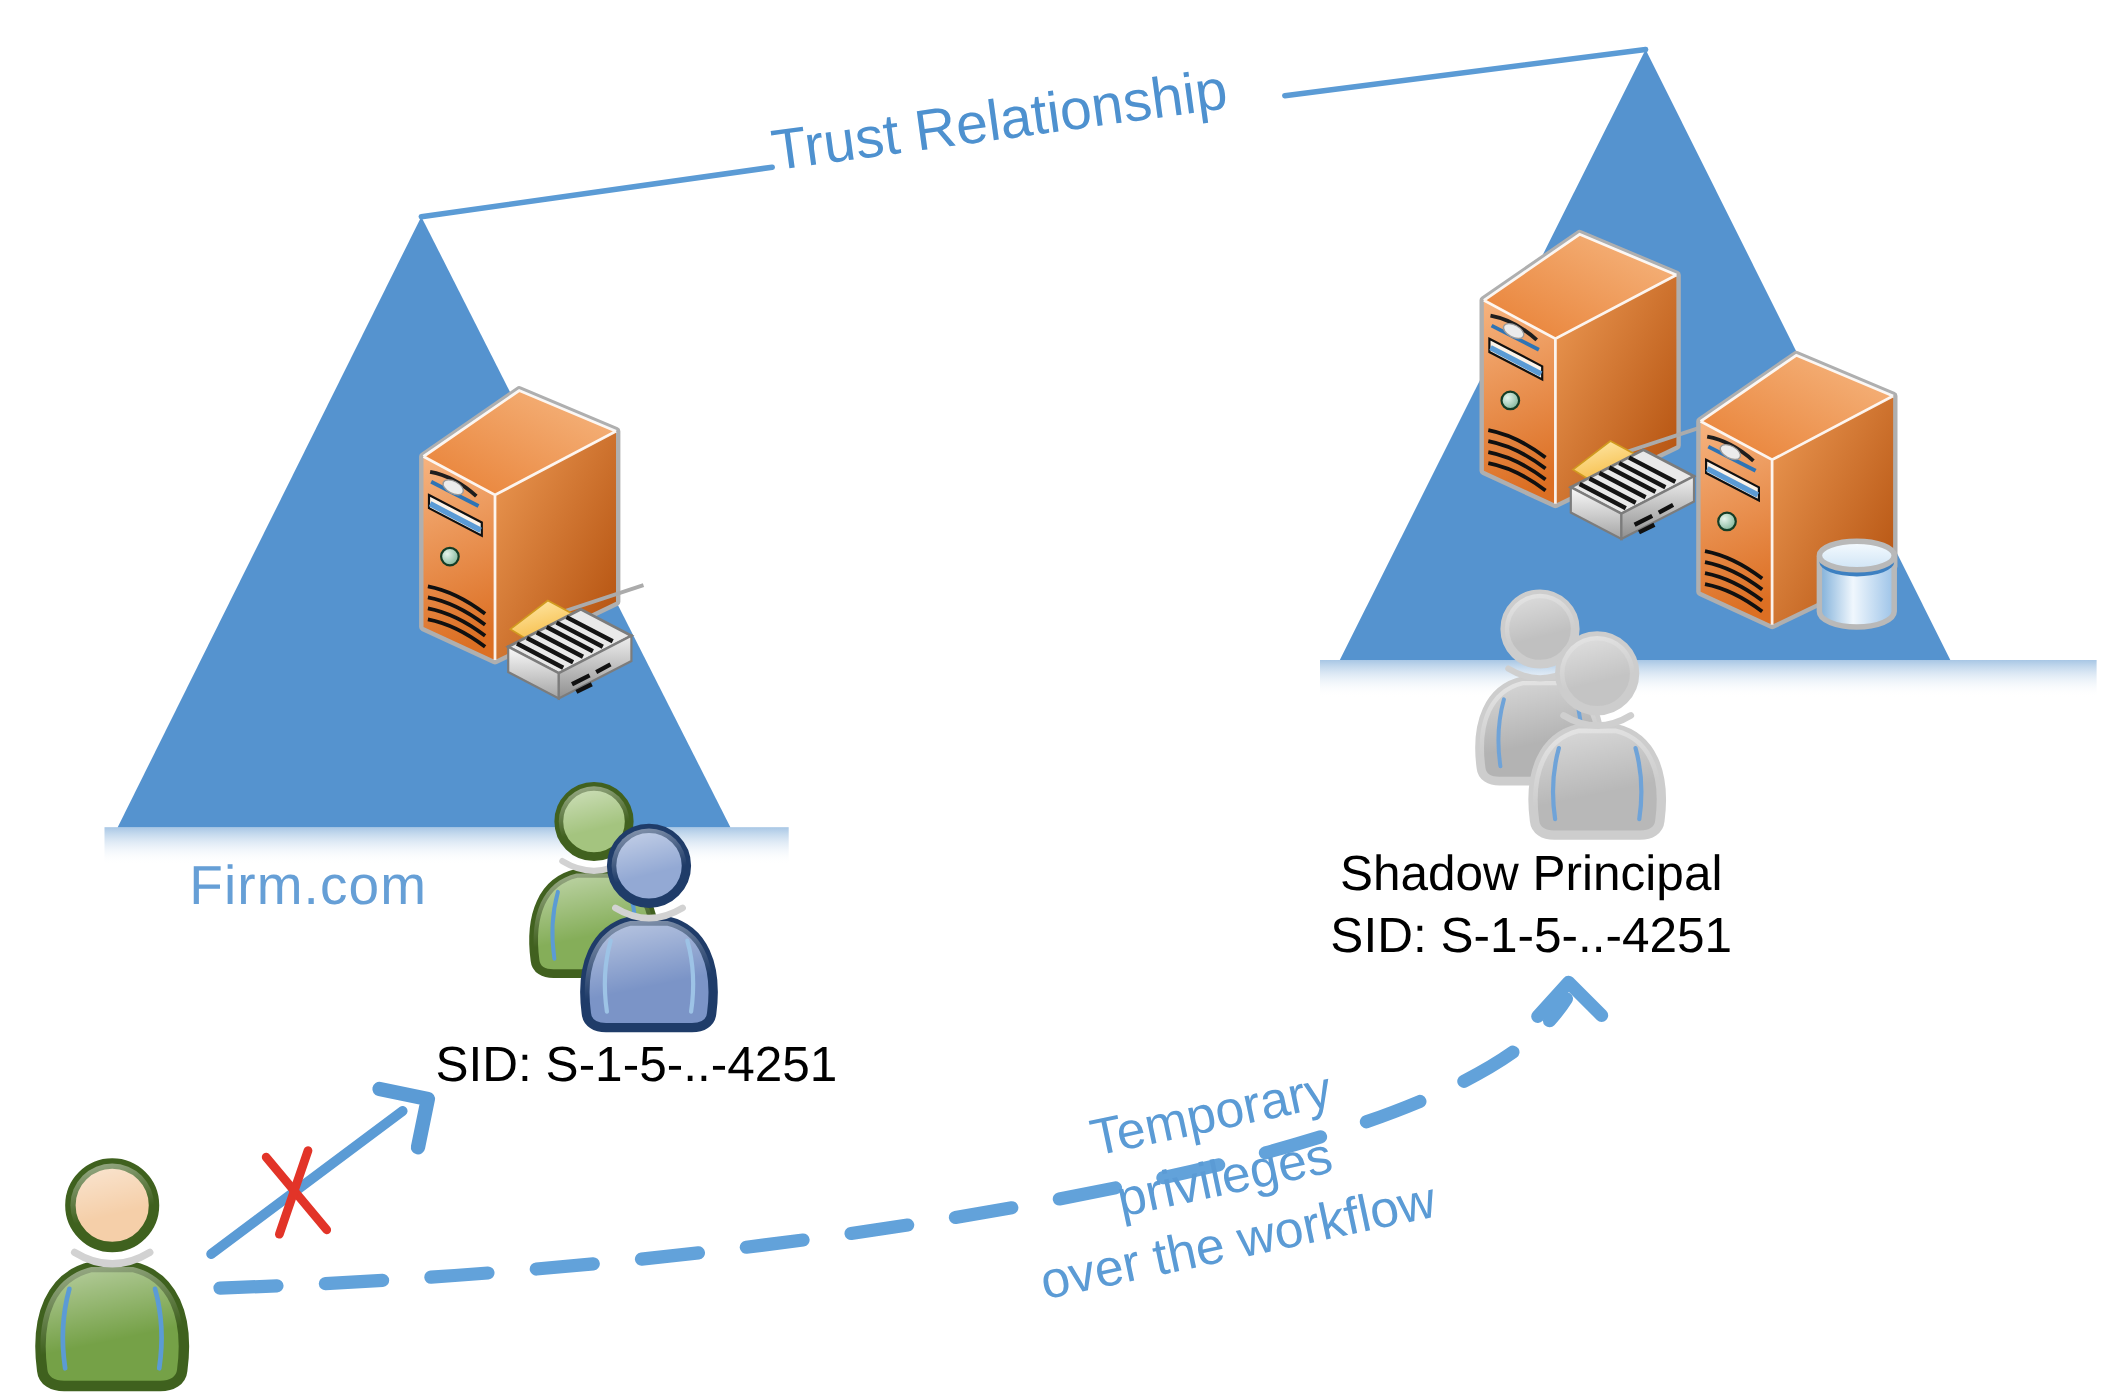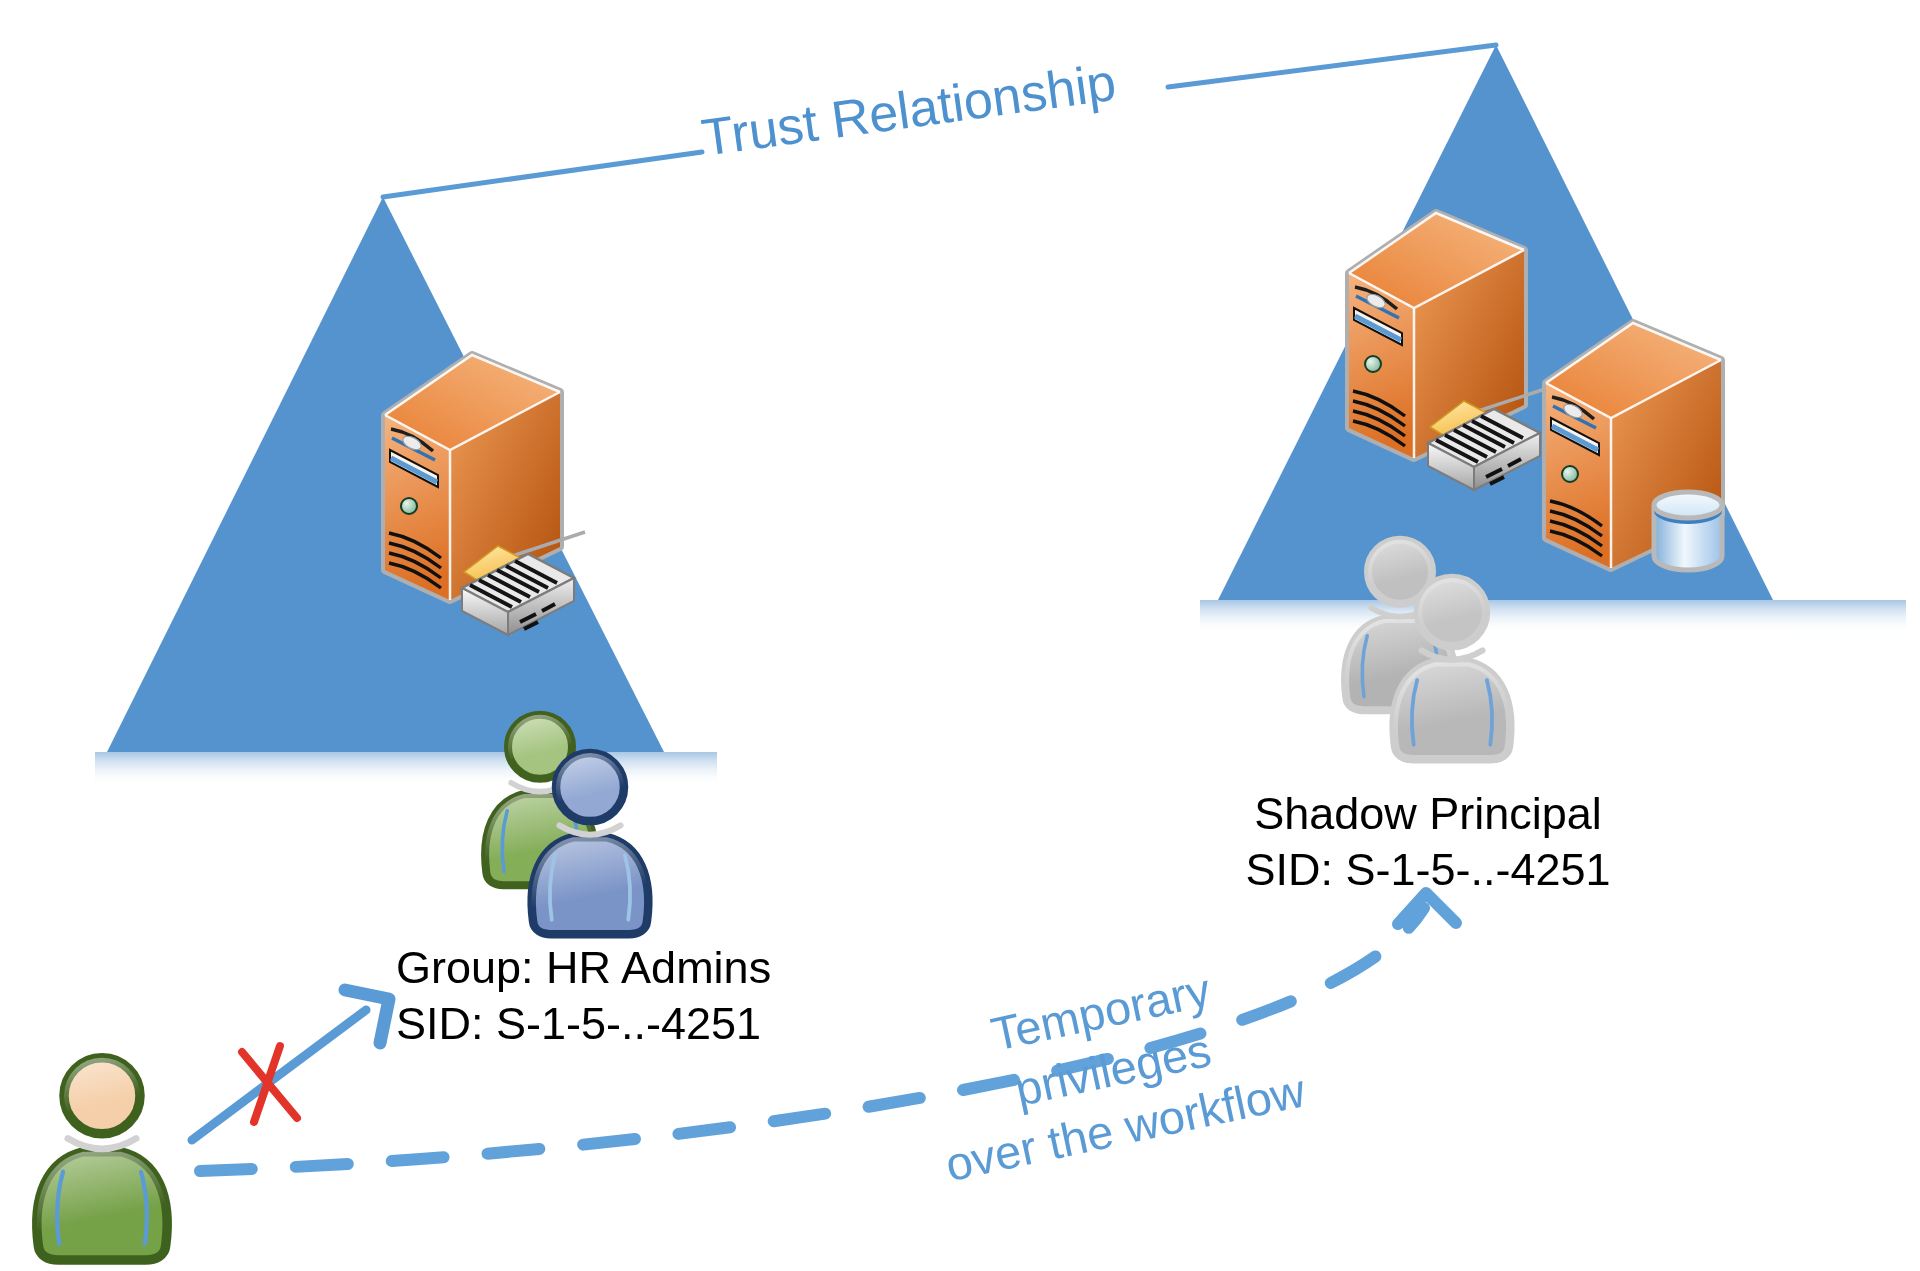--- a/index.html
+++ b/index.html
@@ -175,28 +175,28 @@
 
     <g>
       <g transform="translate(26,1052) scale(0.95)">
         <use href="#person" style="--body:#75A147;--head:#F5CFA9;--outline:#3F611E;--seam:#5B9BD5"></use>
       </g>
     </g>
   </svg>
 
   <div class="lbl trust" style="left:702px;top:108px;">Trust Relationship</div>
 
+  <div class="lbl forest-name" style="left:172px;top:776px;">Firm.com</div>
 
 
   <div class="lbl black-2line" style="left:396px;top:940px;">
-    <div>Group: HR Admins</div>
     <div>SID: S-1-5-..-4251</div>
   </div>
 
-  <div class="lbl black-2line center" style="left:1222px;top:766px;width:412px;margin-top:20px;">
+  <div class="lbl black-2line center" style="left:1186px;top:766px;width:412px;">
     <div>Shadow Principal</div>
     <div>SID: S-1-5-..-4251</div>
   </div>
 
   <div class="lbl temp" style="left:858px;top:981px;">
     <div>Temporary</div>
     <div>privileges</div>
     <div>over the workflow</div>
   </div>
 

